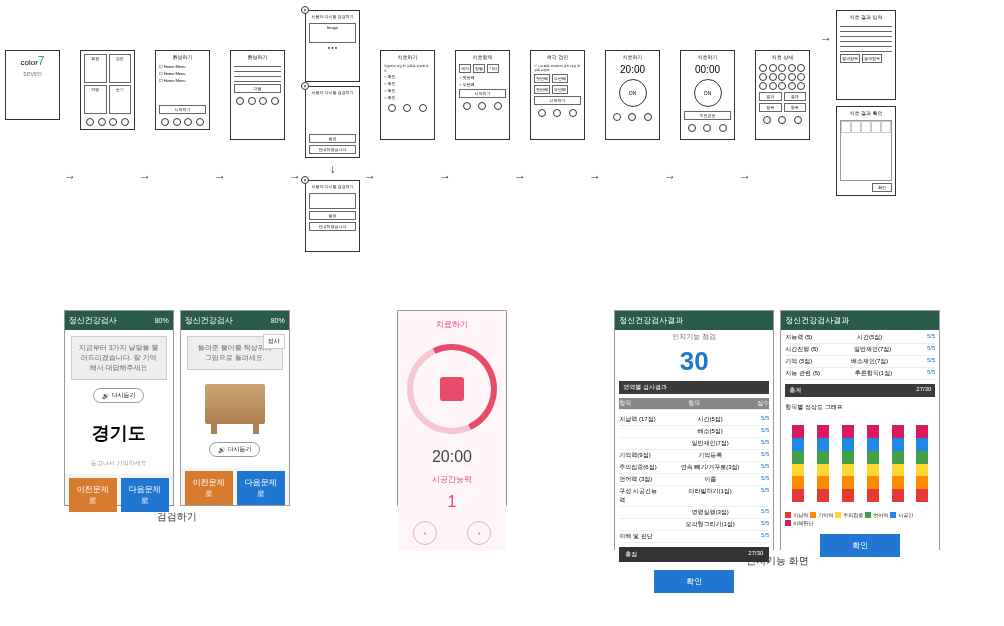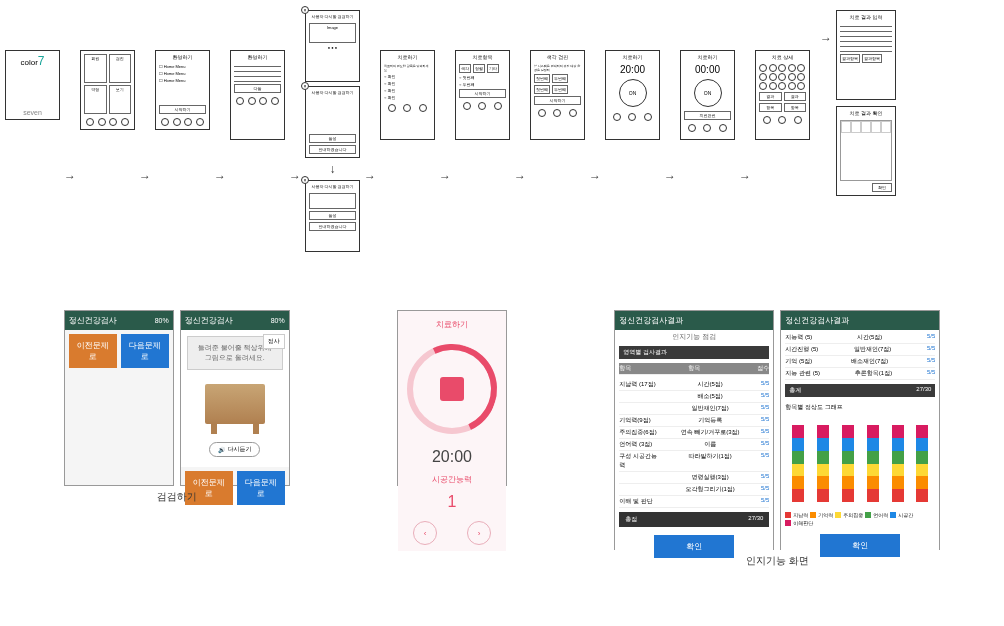--- a/index.html
+++ b/index.html
@@ -21,21 +21,21 @@
   .side-output { display: flex; flex-direction: column; gap: 6px; }
   .mini-row { display: flex; gap: 2px; }
   .grid2x2 { display: grid; grid-template-columns: 1fr 1fr; gap: 2px; }
   .slim-line { height: 3px; border-bottom: 1px solid #666; }
   .close-dot { position: absolute; top: -5px; left: -5px; width: 8px; height: 8px; border: 1px solid #333; border-radius: 50%; font-size: 5px; line-height: 6px; text-align: center; background: #fff; }
 
   
   .mockups { display: flex; justify-content: space-around; align-items: flex-start; padding: 10px 20px; gap: 20px; }
   .mock-group { display: flex; flex-direction: column; align-items: center; gap: 4px; }
   .mock-row { display: flex; gap: 6px; }
-  .phone { width: 130px; height: 176px; border: 1px solid #999; background: #f5f5f5; display: flex; flex-direction: column; font-size: 8px; }
+  .phone { width: 130px; height: 196px; border: 1px solid #999; background: #f5f5f5; display: flex; flex-direction: column; font-size: 8px; }
   .phone.narrow { width: 110px; }
   .phone.wide2 { width: 160px; height: 240px; }
   .ph-header { background: #2a5a4a; color: #fff; text-align: center; padding: 4px; font-size: 8px; display: flex; justify-content: space-between; align-items: center; }
   .ph-header.pink { background: #e94b6a; color: #fff; flex-direction: column; padding: 8px 4px; }
   .ph-body { flex: 1; background: #fff; padding: 6px; display: flex; flex-direction: column; gap: 4px; }
   .ph-footer { display: flex; gap: 4px; padding: 4px; }
   .btn-orange { background: #d97b2e; color: #fff; text-align: center; padding: 6px; flex: 1; font-size: 8px; }
   .btn-blue { background: #2176d2; color: #fff; text-align: center; padding: 6px; flex: 1; font-size: 8px; }
   .btn-blue.wide { width: 80px; margin: 4px auto; }
   .instruction { background: #eee; border: 1px solid #ccc; padding: 6px; font-size: 7px; text-align: center; color: #666; }
@@ -69,21 +69,21 @@
   .lg-sw { width:6px; height:6px; }
   .caption { font-size: 10px; color:#333; text-align:center; }
   .gear-ico { width:10px; height:10px; border:1px solid #fff; border-radius:50%; position:absolute; top:6px; right:6px; }
   .pct { font-size:7px; }
 </style>
 </head>
 <body>
 
 <div class="flowchart">
   <div class="flow-col" style="margin-top:40px">
-    <div class="screen" style="height:70px;justify-content:space-between;align-items:center">
+    <div class="screen" style="height:70px;justify-content:flex-start;align-items:center">
       <div style="font-size:8px"><span>color</span><span style="color:#1aa59a;font-size:12px">7</span></div>
       <div style="font-size:7px;color:#888">seven</div>
     </div>
   </div>
   <div class="arrow">→</div>
 
   <div class="flow-col" style="margin-top:40px">
     <div class="screen" style="height:80px">
       <div class="grid2x2" style="grid-template-columns:1fr 1fr;flex:1">
         <div class="mini-btn">회원</div>
@@ -320,20 +320,26 @@
 
 <div class="mockups">
 
   <div class="mock-group">
     <div class="mock-row">
       <div class="phone narrow">
         <div class="ph-header">
             <span>정신건강검사</span>
             <span class="pct">80%</span>
           </div>
+        <div class="ph-body">
+          <div class="instruction">지금부터 3가지 낱말을 불러드리겠습니다. 잘 기억해서 대답해주세요</div>
+          <div class="play-btn">🔊 <span>다시듣기</span></div>
+          <div class="big-word">경기도</div>
+          <div class="sub-word">듣고나서 기억하세요</div>
+        </div>
         <div class="ph-footer">
           <div class="btn-orange">이전문제로</div>
           <div class="btn-blue">다음문제로</div>
         </div>
       </div>
       <div class="phone narrow">
         <div class="ph-header">
             <span>정신건강검사</span>
             <span class="pct">80%</span>
           </div>
@@ -372,20 +378,21 @@
   </div>
 
   <div class="mock-group">
     <div class="mock-row">
       <div class="phone wide2">
         <div class="ph-header">
             <span>정신건강검사결과</span>
           </div>
         <div class="ph-body" style="padding:2px 4px">
           <div class="score-label">인지기능 점검</div>
+          <div class="score-big">30</div>
           <div class="section-h">
               <span>영역별 검사결과</span>
             </div>
           <div class="list-row" style="background:#888;color:#fff">
               <span>항목</span>
               <span>항목</span>
               <span>점수</span>
             </div>
           <div id="result-rows">
               <div class="list-row">

